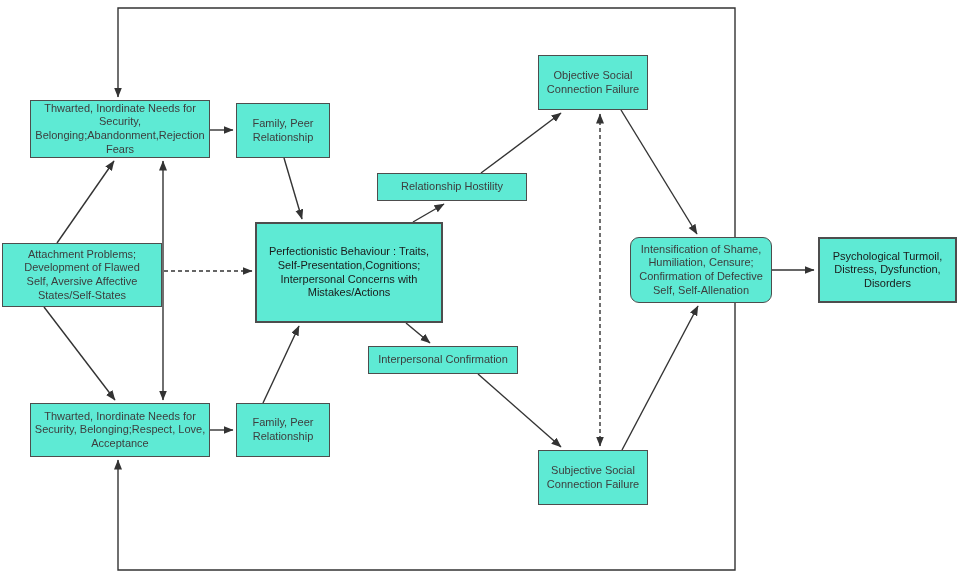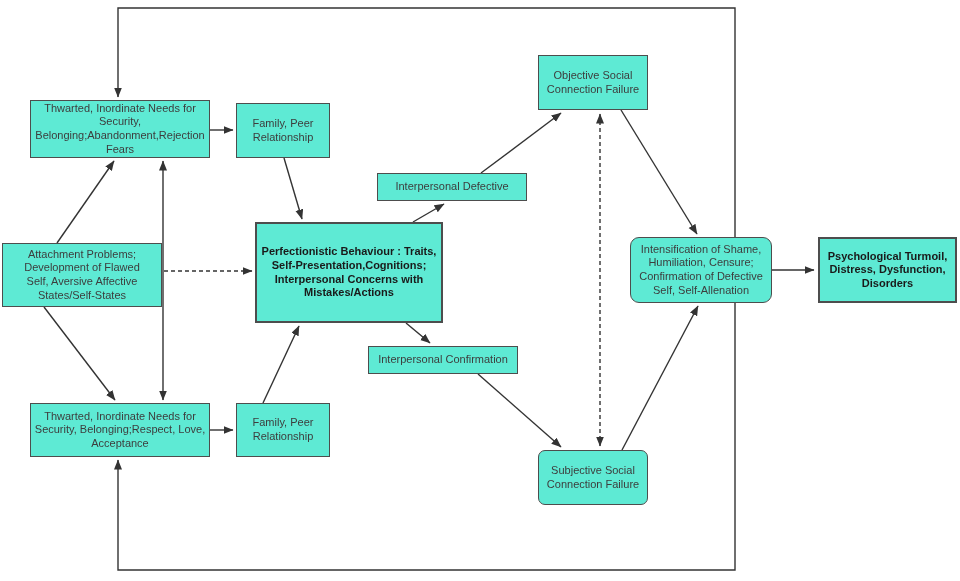--- a/index.html
+++ b/index.html
@@ -7,21 +7,21 @@
     position:relative;width:960px;height:581px;background:#ffffff;
     font-family:"Liberation Sans",sans-serif;overflow:hidden;
   }
   .canvas svg{position:absolute;left:0;top:0;}
   .box{
     position:absolute;box-sizing:border-box;background:#5eead4;
     border:1.5px solid #4d4d4d;display:flex;align-items:center;justify-content:center;
     text-align:center;color:#3d3d3d;font-size:11px;line-height:1.24;
   }
   .box .lbl{white-space:pre;}
-  .box.bold{font-weight:bold;color:#1a1a1a;border-width:2px;}
+  .box.bold{font-weight:normal;color:#1a1a1a;border-width:2px;}
 </style>
 </head>
 <body>
 
 <div class="canvas">
 
   <svg width="960" height="581" viewBox="0 0 960 581">
     <defs>
       <marker id="ah" markerUnits="userSpaceOnUse" markerWidth="11" markerHeight="9" refX="9.5" refY="4" orient="auto-start-reverse">
         <path d="M0,0 L10,4 L0,8 Z" fill="#333333"></path>
@@ -60,21 +60,21 @@
     <span class="lbl">Family, Peer
 Relationship</span>
   </div>
 
   <div class="box" style="left:538px;top:55px;width:110px;height:55px;">
     <span class="lbl">Objective Social
 Connection Failure</span>
   </div>
 
   <div class="box" style="left:377px;top:173px;width:150px;height:28px;">
-    <span class="lbl">Interpersonal Defective</span>
+    <span class="lbl">Relationship Hostility</span>
   </div>
 
   <div class="box" style="left:2px;top:243px;width:160px;height:64px;">
     <span class="lbl">Attachment Problems;
 Development of Flawed
 Self, Aversive Affective
 States/Self-States</span>
   </div>
 
   <div class="box bold" style="left:255px;top:222px;width:188px;height:101px;">
@@ -105,18 +105,18 @@
     <span class="lbl">Thwarted, Inordinate Needs for
 Security, Belonging;Respect, Love,
 Acceptance</span>
   </div>
 
   <div class="box" style="left:236px;top:403px;width:94px;height:54px;">
     <span class="lbl">Family, Peer
 Relationship</span>
   </div>
 
-  <div class="box" style="left:538px;top:450px;width:110px;height:55px;border-radius:7px;">
+  <div class="box" style="left:538px;top:450px;width:110px;height:55px;">
     <span class="lbl">Subjective Social
 Connection Failure</span>
   </div>
 
 </div>
 
 </body></html>

